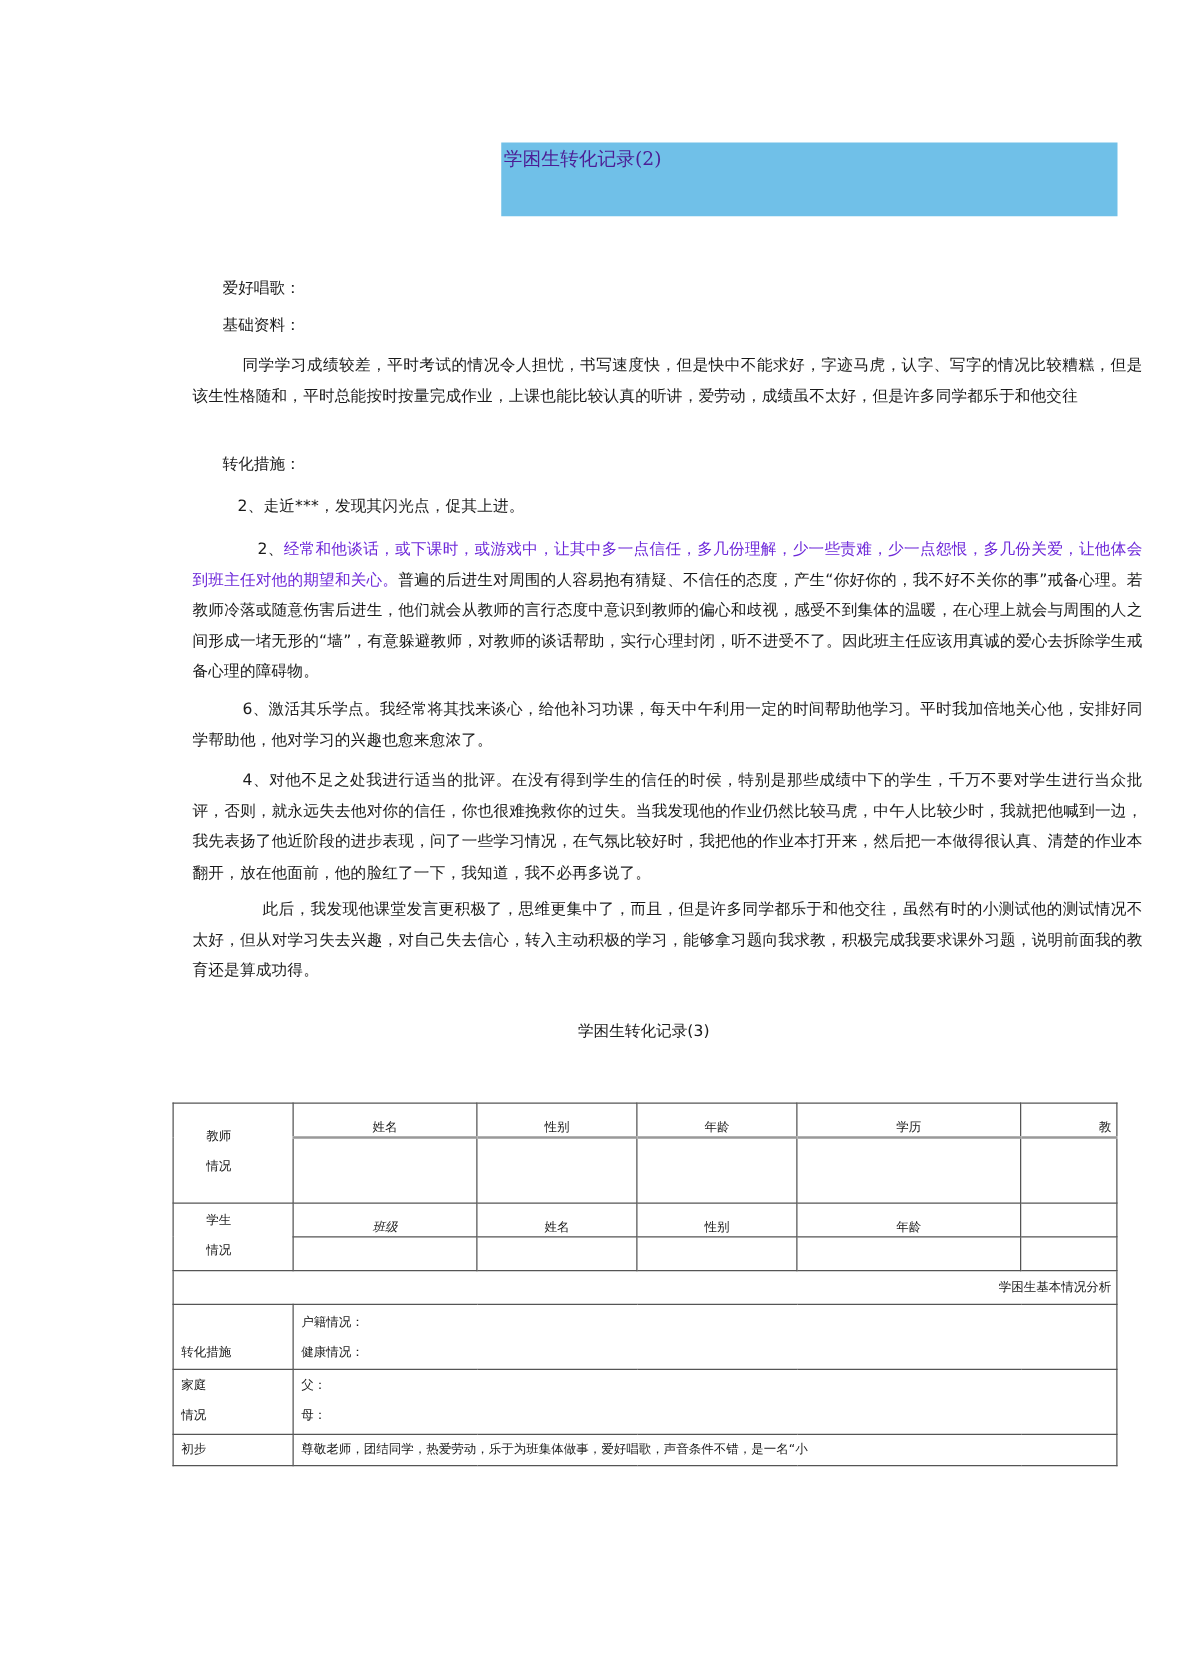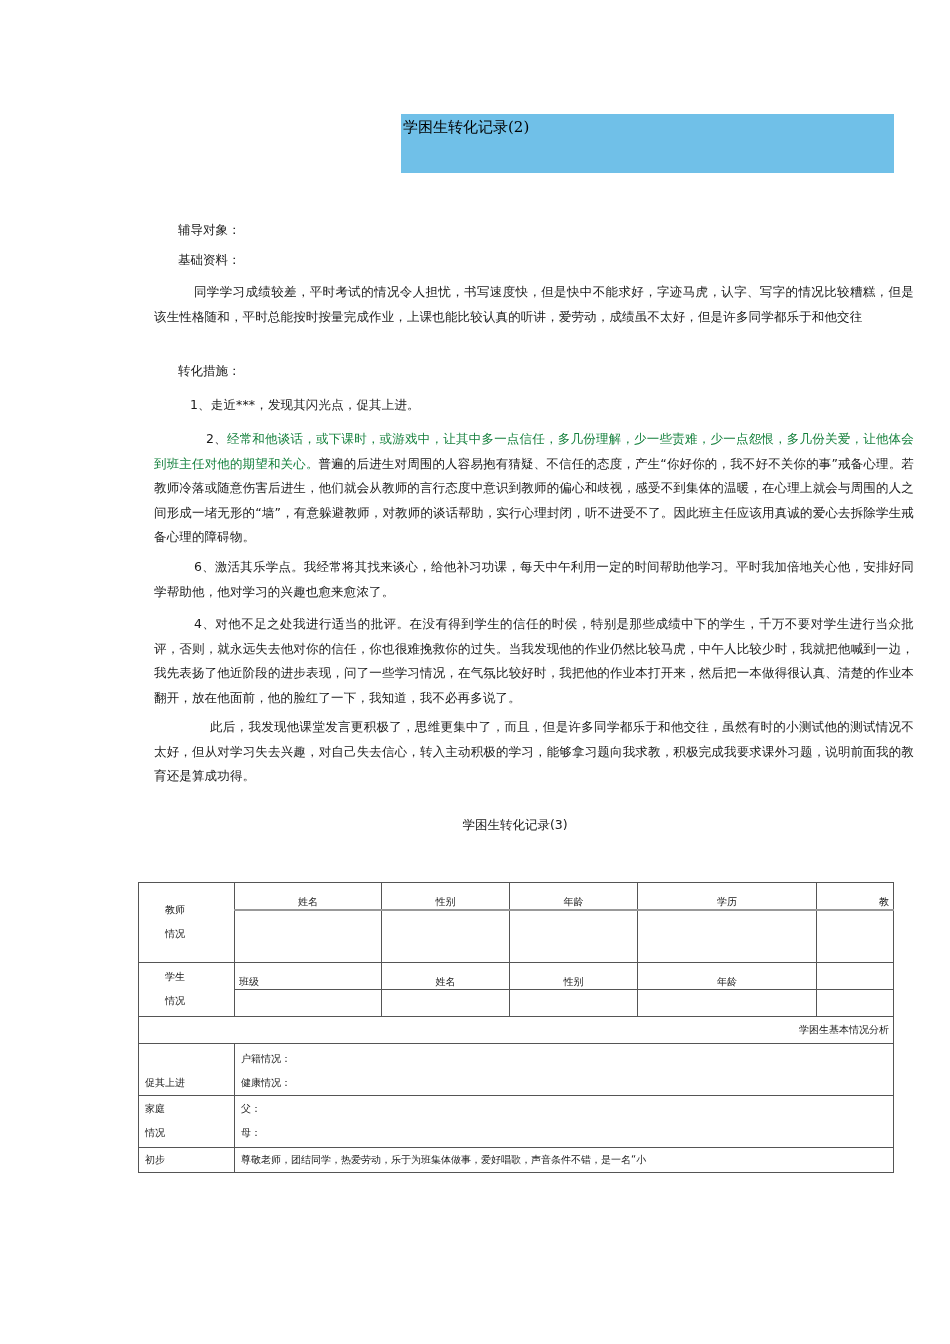--- a/index.html
+++ b/index.html
@@ -8,29 +8,29 @@
     font-family: "DejaVu Sans", "Liberation Sans", sans-serif;
     color: #1a1a1a;
   }
   .banner {
     position: absolute; left: 401px; top: 114px; width: 493px; height: 59px;
     background: #70c0e8;
   }
   .banner-title {
     position: absolute; left: 2px; top: 4px;
     font-family: "DejaVu Serif", "Liberation Serif", serif;
-    font-size: 15px; color: #000000;
+    font-size: 15px; color: #4c1d95;
   }
   .para {
     position: absolute; left: 154px; width: 760px;
     font-size: 12.5px; line-height: 24.5px; letter-spacing: 0.15px;
     text-align: justify;
   }
   .label { position: absolute; left: 178px; font-size: 12.5px; }
-  .red { color: #15803d; }
+  .red { color: #6d28d9; }
   .sub-title {
     position: absolute; left: 0; width: 1030px; text-align: center;
     top: 817px; font-size: 12.5px;
   }
   table.rec {
     position: absolute; left: 138px; top: 882px; width: 755px;
     border-collapse: collapse; font-size: 10px; table-layout: fixed;
   }
   table.rec td {
     border: 1px solid #555; padding: 0 4px; vertical-align: middle;
@@ -40,25 +40,25 @@
   .lefthead { line-height: 24px; padding-left: 26px !important; }
   .leftcell { line-height: 24px; padding-left: 6px !important; }
 </style>
 </head>
 <body>
 
 <div class="banner">
   <span class="banner-title">学困生转化记录(2)</span>
 </div>
 
-<div class="label" style="top:222px;">辅导对象：</div>
+<div class="label" style="top:222px;">爱好唱歌：</div>
 <div class="label" style="top:252px;">基础资料：</div>
 <div class="para" style="top:280px; text-indent:40px;">同学学习成绩较差，平时考试的情况令人担忧，书写速度快，但是快中不能求好，字迹马虎，认字、写字的情况比较糟糕，但是该生性格随和，平时总能按时按量完成作业，上课也能比较认真的听讲，爱劳动，成绩虽不太好，但是许多同学都乐于和他交往</div>
 <div class="label" style="top:363px;">转化措施：</div>
-<div class="para" style="top:393px; left:190px; width:600px;">1、走近***，发现其闪光点，促其上进。</div>
+<div class="para" style="top:393px; left:190px; width:600px;">2、走近***，发现其闪光点，促其上进。</div>
 
 <div class="para" style="top:427px; text-indent:52px;"><span>2、</span><span class="red">经常和他谈话，或下课时，或游戏中，让其中多一点信任，多几份理解，少一些责难，少一点怨恨，多几份关爱，让他体会到班主任对他的期望和关心。</span><span>普遍的后进生对周围的人容易抱有猜疑、不信任的态度，产生“你好你的，我不好不关你的事”戒备心理。若教师冷落或随意伤害后进生，他们就会从教师的言行态度中意识到教师的偏心和歧视，感受不到集体的温暖，在心理上就会与周围的人之间形成一堵无形的“墙”，有意躲避教师，对教师的谈话帮助，实行心理封闭，听不进受不了。因此班主任应该用真诚的爱心去拆除学生戒备心理的障碍物。</span></div>
 
 <div class="para" style="top:555px; text-indent:40px;">6、激活其乐学点。我经常将其找来谈心，给他补习功课，每天中午利用一定的时间帮助他学习。平时我加倍地关心他，安排好同学帮助他，他对学习的兴趣也愈来愈浓了。</div>
 <div class="para" style="top:612px; text-indent:40px;">4、对他不足之处我进行适当的批评。在没有得到学生的信任的时侯，特别是那些成绩中下的学生，千万不要对学生进行当众批评，否则，就永远失去他对你的信任，你也很难挽救你的过失。当我发现他的作业仍然比较马虎，中午人比较少时，我就把他喊到一边，我先表扬了他近阶段的进步表现，问了一些学习情况，在气氛比较好时，我把他的作业本打开来，然后把一本做得很认真、清楚的作业本翻开，放在他面前，他的脸红了一下，我知道，我不必再多说了。</div>
 <div class="para" style="top:715px; text-indent:56px;">此后，我发现他课堂发言更积极了，思维更集中了，而且，但是许多同学都乐于和他交往，虽然有时的小测试他的测试情况不太好，但从对学习失去兴趣，对自己失去信心，转入主动积极的学习，能够拿习题向我求教，积极完成我要求课外习题，说明前面我的教育还是算成功得。</div>
 
 <div class="sub-title">学困生转化记录(3)</div>
 
 <table class="rec">
@@ -81,38 +81,38 @@
   </tr>
   <tr style="height:52px;">
     <td></td>
     <td></td>
     <td></td>
     <td></td>
     <td></td>
   </tr>
   <tr style="height:27px;">
     <td rowspan="2" class="lefthead"><span>学生</span><br><span>情况</span></td>
-    <td style="vertical-align:bottom;">班级</td>
+    <td style="text-align:center;vertical-align:bottom;font-style:italic;">班级</td>
     <td style="text-align:center;vertical-align:bottom;">姓名</td>
     <td style="text-align:center;vertical-align:bottom;">性别</td>
     <td style="text-align:center;vertical-align:bottom;">年龄</td>
     <td></td>
   </tr>
   <tr style="height:27px;">
     <td></td>
     <td></td>
     <td></td>
     <td></td>
     <td></td>
   </tr>
   <tr style="height:27px;">
     <td colspan="6" style="text-align:right;">学困生基本情况分析</td>
   </tr>
   <tr style="height:52px;">
-    <td class="leftcell" style="vertical-align:bottom;">促其上进</td>
+    <td class="leftcell" style="vertical-align:bottom;">转化措施</td>
     <td colspan="5" class="leftcell" style="vertical-align:bottom;"><span>户籍情况：</span><br><span>健康情况：</span></td>
   </tr>
   <tr style="height:52px;">
     <td class="leftcell"><span>家庭</span><br><span>情况</span></td>
     <td colspan="5" class="leftcell"><span>父：</span><br><span>母：</span></td>
   </tr>
   <tr style="height:24px;">
     <td class="leftcell" style="vertical-align:bottom;">初步</td>
     <td colspan="5" class="leftcell" style="vertical-align:bottom;">尊敬老师，团结同学，热爱劳动，乐于为班集体做事，爱好唱歌，声音条件不错，是一名“小</td>
   </tr>

